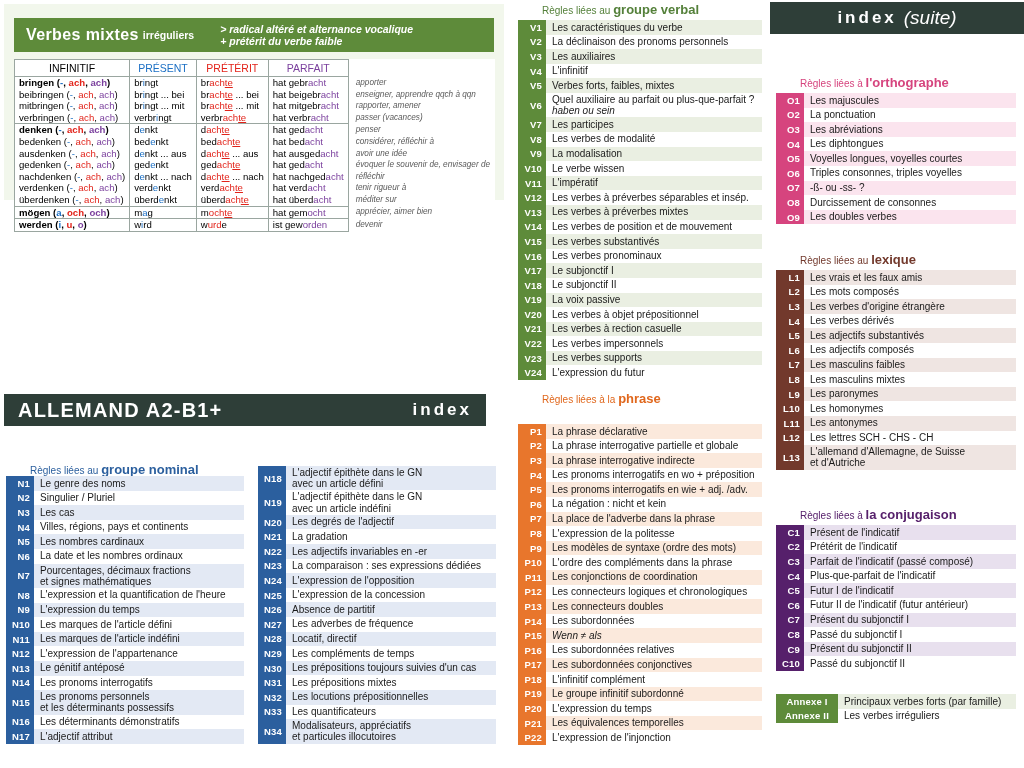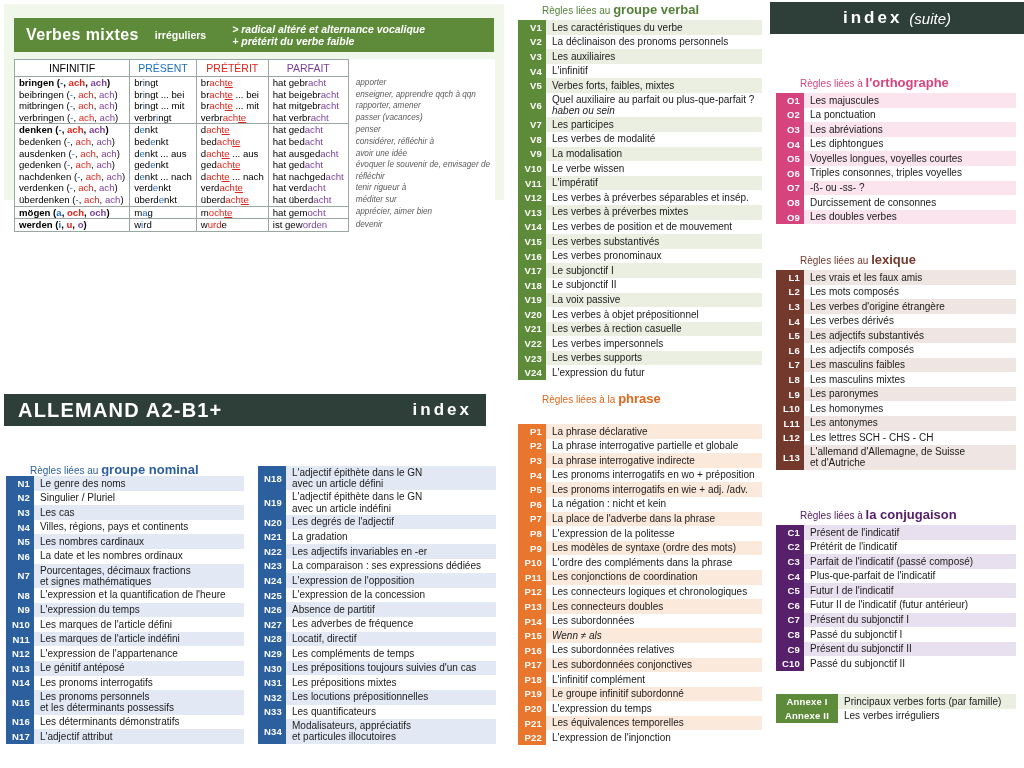--- a/index.html
+++ b/index.html
@@ -24,21 +24,21 @@
   }
   .verb-header {
     margin: 14px 10px 0 10px;
     background: #5e8b3a;
     color: #ffffff;
     height: 34px;
     display: flex; align-items: center;
     padding: 0 12px;
   }
   .vh-title { font-size: 16px; font-weight: bold; letter-spacing: .4px; }
-  .vh-sub { font-size: 10.5px; font-weight: bold; margin-left: 16px; padding-bottom: 1px; text-align: center;}
+  .vh-sub { font-size: 10.5px; font-weight: bold; margin-left: 4px; padding-bottom: 1px; text-align: center;}
   .vh-right {
     margin-left: 26px; font-size: 10.5px; font-style: italic; font-weight: bold;
     line-height: 12px;
   }
 
   table.verbs {
     margin: 7px 10px 14px 10px;
     border-collapse: collapse;
     width: 480px;
     background: #ffffff;
@@ -81,21 +81,21 @@
   }
   .banner .bl-title { font-size: 20px; font-weight: bold; letter-spacing: 1.2px; }
   .banner .bl-index { font-size: 17px; font-weight: bold; letter-spacing: 3px; }
 
   .banner2 {
     position: absolute; left: 0px; top: 2px; width: 254px; height: 32px;
     background: #2e3e38; color: #ffffff;
     display: flex; align-items: center; justify-content: center;
   }
   .banner2 .idx { font-size: 17px; font-weight: bold; letter-spacing: 3px; }
-  .banner2 .sfx { font-size: 15px; font-style: italic; margin-left: 7px; }
+  .banner2 .sfx { font-size: 19px; font-style: italic; margin-left: 7px; }
 
   
   .sec-head {
     font-size: 10px; margin-bottom: 3px; white-space: nowrap; padding-left: 24px;
   }
   .sec-head .strong { font-size: 13px; font-weight: bold; }
 
   
   .rlist { width: 100%; }
   .rrow { display: flex; align-items: stretch; min-height: 14.2px; }

